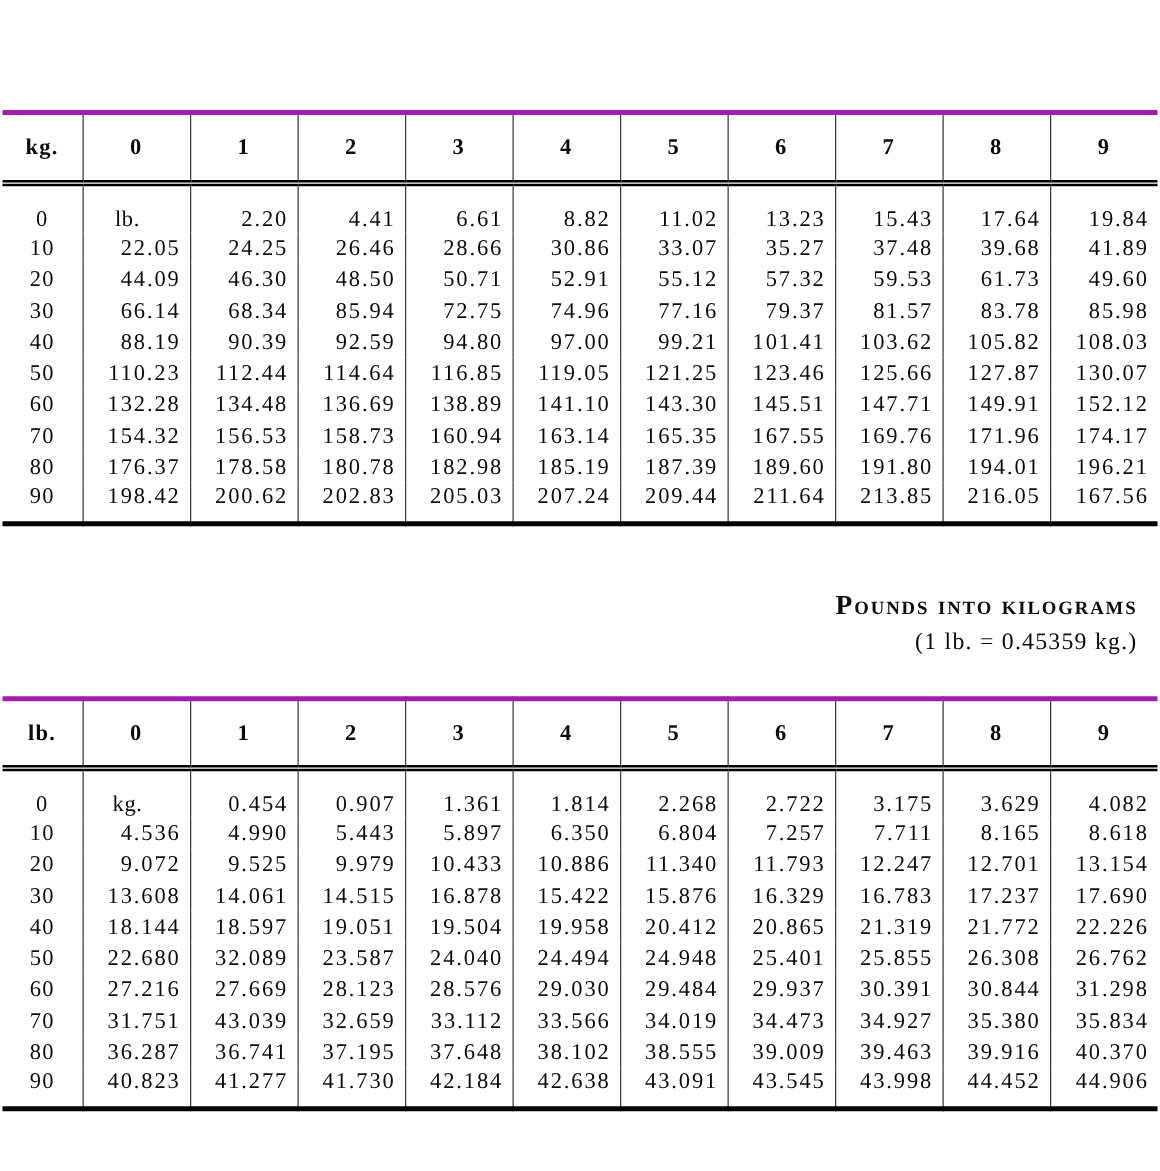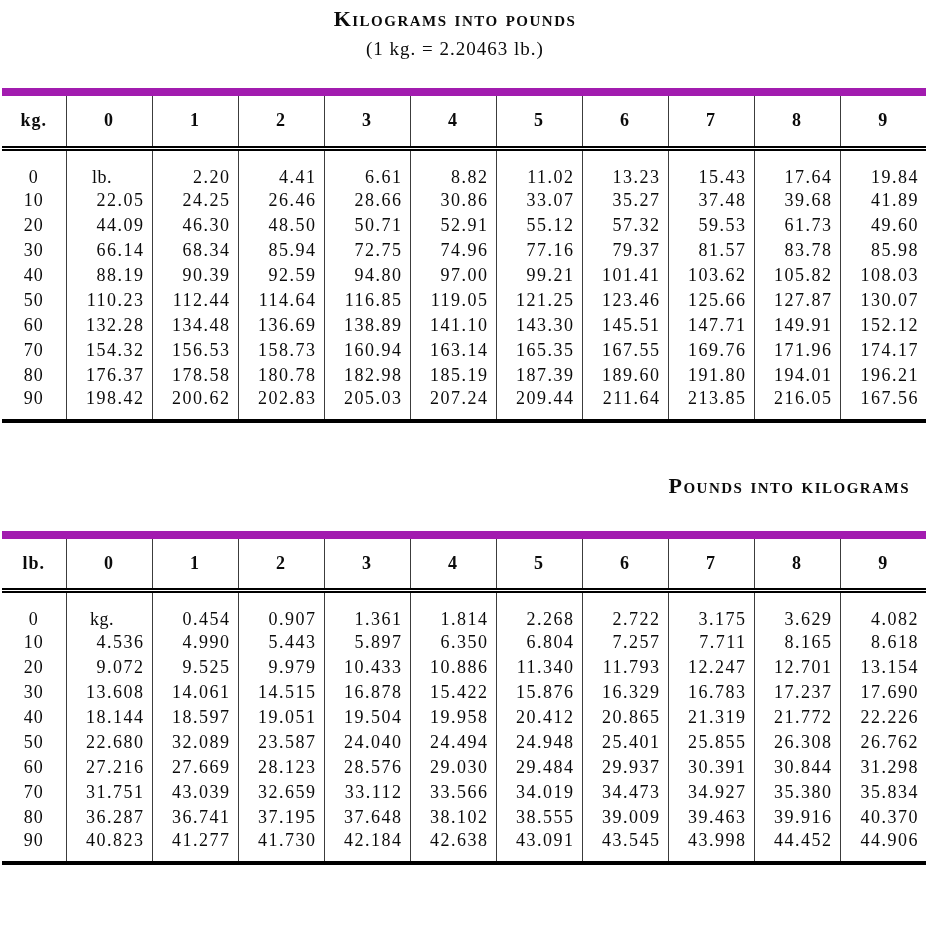--- a/index.html
+++ b/index.html
@@ -54,21 +54,21 @@
     padding-top: 50px;
     padding-bottom: 32px;
   }
 
   
   table.conv-table {
     width: 924px;
     margin: 0 2px;
     table-layout: fixed;
     border-collapse: collapse;
-    border-top: 8px solid #a21caf;
+    border-top: 4px solid #a21caf;
     border-bottom: 4px solid #000;
   }
   .conv-table th, .conv-table td {
     border-left: 1px solid #3c3c3c;
     font-weight: normal;
     overflow: hidden;
     white-space: nowrap;
   }
   .conv-table th:first-child, .conv-table td:first-child {
     border-left: none;
@@ -102,24 +102,20 @@
     padding: 0 14px 0 0;
     letter-spacing: 0.5px;
   }
   .conv-table tbody tr:first-child td { padding-top: 16px; }
   .conv-table tbody tr:last-child td  { padding-bottom: 10px; }
 </style>
 </head>
 <body>
 
 <div class="page-header">
-  <div class="title-block">
-    <div class="table-title">Kilograms into pounds</div>
-    <div class="table-caption">(1 kg. = 2.20463 lb.)</div>
-  </div>
 </div>
 
 <table class="conv-table" id="table1">
   <thead>
     <tr>
         <th>kg.</th>
         <th>0</th>
         <th>1</th>
         <th>2</th>
         <th>3</th>
@@ -260,20 +256,21 @@
         <td class="num-cell">211.64</td>
         <td class="num-cell">213.85</td>
         <td class="num-cell">216.05</td>
         <td class="num-cell">167.56</td>
       </tr>
     </tbody>
 </table>
 
 <div class="mid-title-block">
   <div class="table-title">Pounds into kilograms</div>
+  <div class="table-caption">(1 lb. = 0.45359 kg.)</div>
 </div>
 
 <table class="conv-table" id="table2">
   <thead>
     <tr>
         <th>lb.</th>
         <th>0</th>
         <th>1</th>
         <th>2</th>
         <th>3</th>

